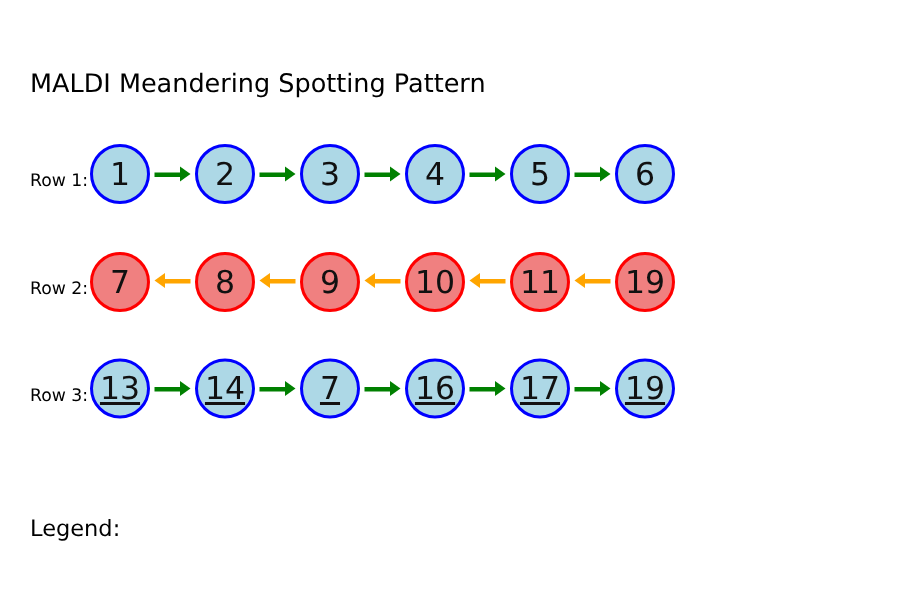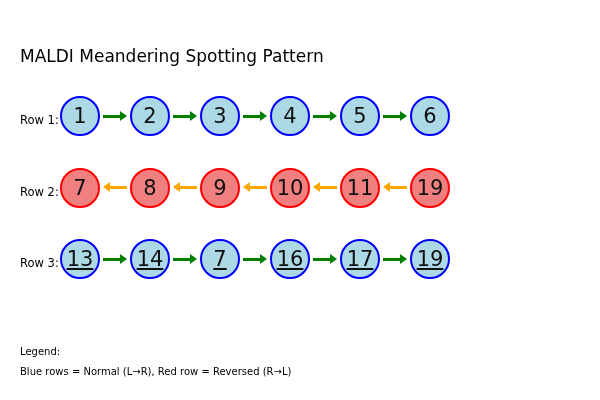--- a/index.html
+++ b/index.html
@@ -57,21 +57,21 @@
   .arrow.left  .shaft { right: 0; }
   .arrow.left  .head  { left: 0; border-right: 7px solid; }
   .arrow.green .shaft { background: var(--green-arrow); }
   .arrow.green.right .head { border-left-color: var(--green-arrow); }
   .arrow.orange .shaft { background: var(--orange-arrow); }
   .arrow.orange.left .head { border-right-color: var(--orange-arrow); }
   .legend {
     position: absolute;
     left: 20px;
     top: 306px;
-    font-size: 10px;
+    font-size: 15px;
     line-height: 20px;
     color: #000000;
     white-space: nowrap;
   }
   
   .r1 .circle { top: 60px; }   .r1 .arrow { top: 74.5px; }
   .r2 .circle { top: 131.5px; } .r2 .arrow { top: 146px; }
   .r3 .circle { top: 203px; text-decoration: underline; }  .r3 .arrow { top: 217.5px; }
   
   .c1 { left: 60px; }  .c2 { left: 130px; } .c3 { left: 200px; }
@@ -171,16 +171,15 @@
     <span class="circle blue c5">17</span>
     <span class="arrow right green a5">
         <span class="shaft"></span>
         <span class="head"></span>
       </span>
     <span class="circle blue c6">19</span>
   </div>
 
   <div class="legend">
     <div>Legend:</div>
-    <div>Blue rows = Normal (L→R), Red row = Reversed (R→L)</div>
   </div>
 
 </div>
 
 </body></html>

